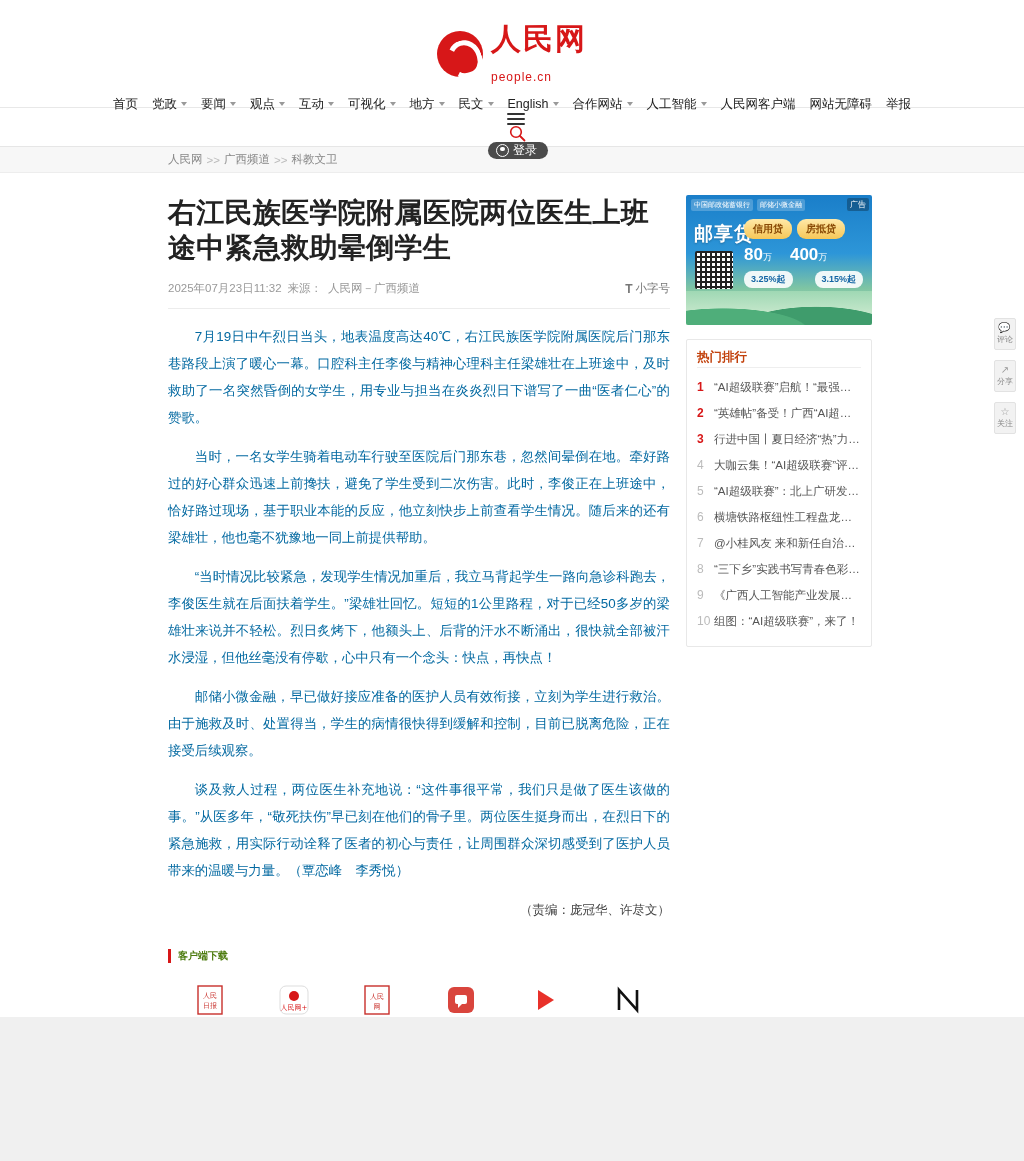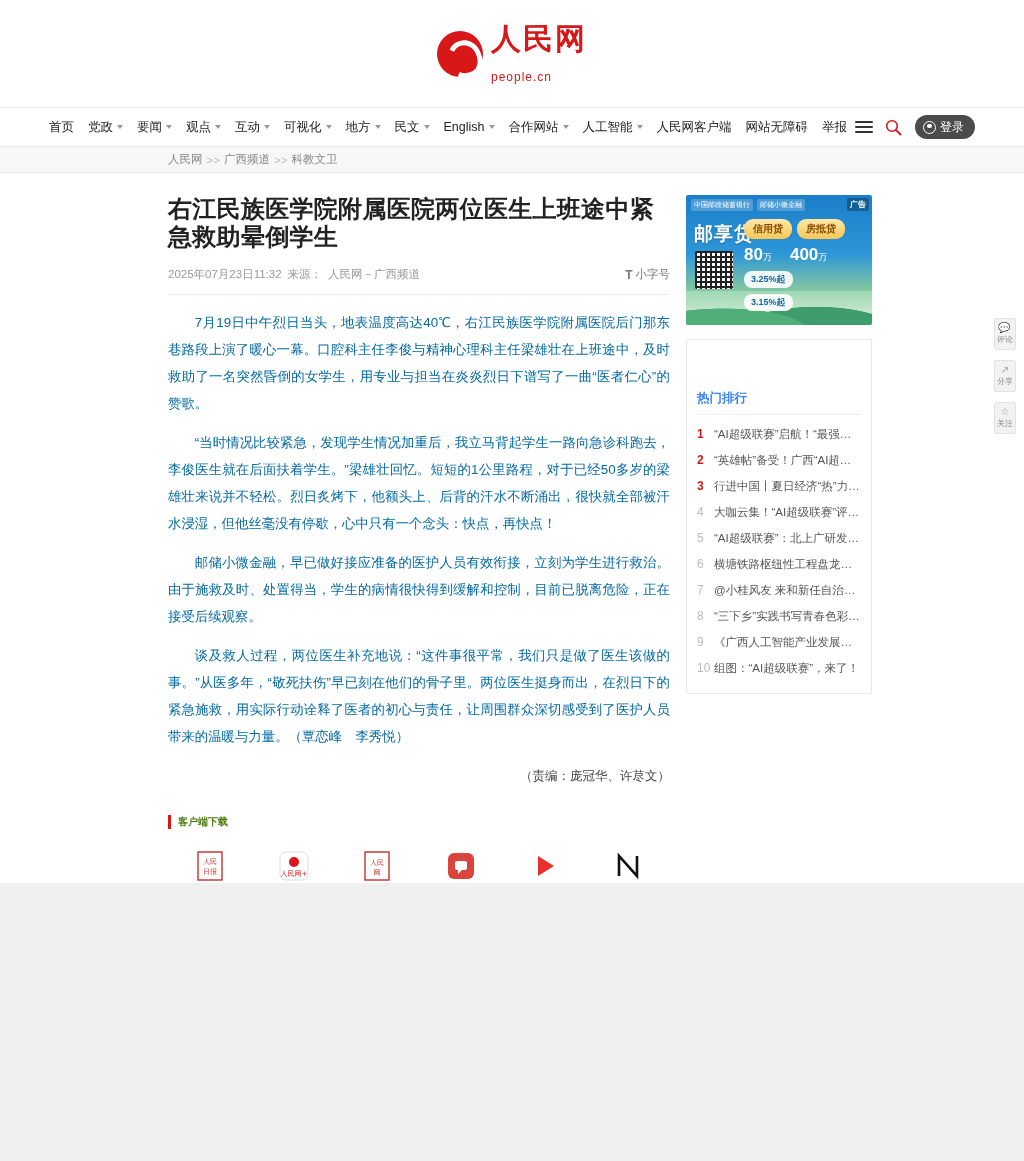--- a/index.html
+++ b/index.html
@@ -47,20 +47,21 @@
   
   .nav {
     height: 39px;
     background: #fff;
     border-bottom: 1px solid #e6e6e6;
     display: flex;
     align-items: center;
     justify-content: center;
     gap: 0;
     font-size: 12.5px;
+    flex-direction: column;
   }
   .nav-inner { display: flex; align-items: center; gap: 14px; }
   .nav-item {
     color: #222; cursor: pointer; white-space: nowrap;
     display: inline-flex; align-items: center; gap: 2px;
   }
   .caret {
     display: inline-block; width: 0; height: 0;
     border-left: 3.5px solid transparent;
     border-right: 3.5px solid transparent;
@@ -103,21 +104,21 @@
   }
   .crumb a { color: #888; text-decoration: none; cursor: pointer; }
   .crumb .sep { color: #bbb; }
 
   
   .content { display: flex; padding: 22px 0 0 0; }
   .main-col { width: 502px; margin-left: 168px; }
   .side-col { width: 186px; margin-left: 16px; }
 
   h1.title {
-    font-size: 24px; line-height: 28px; color: #222; font-weight: bold;
+    font-size: 28px; line-height: 35px; color: #222; font-weight: bold;
     margin: 0 0 16px 0; letter-spacing: .3px;
   }
   .meta-row {
     display: flex; align-items: center; justify-content: space-between;
     font-size: 11.5px; color: #999; padding-bottom: 12px;
     border-bottom: 1px solid #ececec;
   }
   .meta-left { display: flex; gap: 6px; }
   .fontsize-ctrl { display: flex; align-items: center; gap: 3px; color: #777; cursor: pointer; }
   .fontsize-ctrl .tt { font-weight: bold; font-size: 12px; }
@@ -148,42 +149,42 @@
 
   
   .ad {
     width: 186px; height: 130px; border-radius: 2px; overflow: hidden;
     position: relative;
     background: linear-gradient(180deg, #1a7ec9 0%, #2d96d8 45%, #7fc5a3 72%, #bde3c6 100%);
   }
   .ad-tag {
     position: absolute; right: 3px; top: 3px; z-index: 5;
     background: rgba(0,0,0,.28); color: #fff; font-size: 8px;
-    padding: 1px 3px; border-radius: 2px; font-weight: bold;
+    padding: 1px 3px; border-radius: 2px;
   }
   .ad-top {
     display: flex; align-items: center; gap: 4px;
     padding: 4px 5px; font-size: 7px; color: #fff;
   }
   .ad-top .chip { background: rgba(255,255,255,.22); padding: 1px 3px; border-radius: 2px; }
   .ad-brand {
     position: absolute; left: 8px; top: 26px;
     color: #fff; font-size: 19px; font-weight: bold; letter-spacing: 1px;
     text-shadow: 0 1px 2px rgba(0,0,0,.25);
   }
   .ad-pills { position: absolute; left: 58px; top: 24px; display: flex; gap: 5px; }
   .ad-pill {
     background: linear-gradient(180deg,#ffe9a8,#f6c758);
     color: #8a4b06; font-size: 10px; font-weight: bold;
     border-radius: 9px; padding: 3px 9px;
   }
   .ad-nums { position: absolute; left: 58px; top: 50px; display: flex; gap: 18px; color: #fff; }
   .ad-num b { font-size: 17px; }
   .ad-num span { font-size: 9px; }
-  .ad-rates { position: absolute; left: 58px; top: 76px; display: flex; gap: 6px; flex-direction: column; }
+  .ad-rates { position: absolute; left: 58px; top: 76px; display: flex; gap: 22px; }
   .ad-rate {
     background: rgba(255,255,255,.9); color: #1264a3;
     font-size: 9px; font-weight: bold; border-radius: 8px; padding: 2px 7px;
   }
   .ad-qr {
     position: absolute; left: 9px; top: 56px; width: 38px; height: 38px;
     background: #fff; border-radius: 2px;
     background-image:
       linear-gradient(90deg,#222 2px, transparent 2px),
       linear-gradient(#222 2px, transparent 2px);
@@ -196,22 +197,22 @@
       radial-gradient(ellipse at 70% 130%, #3f9c6c 0 45%, transparent 46%),
       linear-gradient(180deg,#9fd8b4,#d9efd7);
   }
 
   
   .hot {
     margin-top: 14px; border: 1px solid #e8e8e8; border-radius: 2px;
     background: #fff; padding: 9px 10px 12px 10px;
   }
   .hot-title {
-    font-size: 12.5px; font-weight: bold; color: #3b82f6;
-    padding-bottom: 7px; border-bottom: 1px solid #eee; margin-bottom: 6px; margin-top: 41px;
+    font-size: 12.5px; font-weight: bold; color: #c2410c;
+    padding-bottom: 1px; border-bottom: 1px solid #eee; margin-bottom: 6px;
   }
   .hot-item {
     display: flex; align-items: baseline; gap: 6px;
     font-size: 11.5px; line-height: 16px; color: #555;
     padding: 5px 0; cursor: pointer;
     white-space: nowrap; overflow: hidden;
   }
   .hot-item .rank { font-size: 12px; color: #bbb; width: 11px; flex: none; }
   .hot-item.top .rank { color: #d71718; font-weight: bold; }
   .hot-item .ht { overflow: hidden; text-overflow: ellipsis; }
@@ -349,20 +350,21 @@
           <span>人民网－广西频道</span>
         </div>
         <div class="fontsize-ctrl">
           <span class="tt">T</span>
           <span>小字号</span>
         </div>
       </div>
 
       <div class="article" id="article-body">
           <p>7月19日中午烈日当头，地表温度高达40℃，右江民族医学院附属医院后门那东巷路段上演了暖心一幕。口腔科主任李俊与精神心理科主任梁雄壮在上班途中，及时救助了一名突然昏倒的女学生，用专业与担当在炎炎烈日下谱写了一曲“医者仁心”的赞歌。</p>
+          <p>当时，一名女学生骑着电动车行驶至医院后门那东巷，忽然间晕倒在地。牵好路过的好心群众迅速上前搀扶，避免了学生受到二次伤害。此时，李俊正在上班途中，恰好路过现场，基于职业本能的反应，他立刻快步上前查看学生情况。随后来的还有梁雄壮，他也毫不犹豫地一同上前提供帮助。</p>
           <p>“当时情况比较紧急，发现学生情况加重后，我立马背起学生一路向急诊科跑去，李俊医生就在后面扶着学生。”梁雄壮回忆。短短的1公里路程，对于已经50多岁的梁雄壮来说并不轻松。烈日炙烤下，他额头上、后背的汗水不断涌出，很快就全部被汗水浸湿，但他丝毫没有停歇，心中只有一个念头：快点，再快点！</p>
           <p>邮储小微金融，早已做好接应准备的医护人员有效衔接，立刻为学生进行救治。由于施救及时、处置得当，学生的病情很快得到缓解和控制，目前已脱离危险，正在接受后续观察。</p>
           <p>谈及救人过程，两位医生补充地说：“这件事很平常，我们只是做了医生该做的事。”从医多年，“敬死扶伤”早已刻在他们的骨子里。两位医生挺身而出，在烈日下的紧急施救，用实际行动诠释了医者的初心与责任，让周围群众深切感受到了医护人员带来的温暖与力量。（覃恋峰　李秀悦）</p>
         </div>
 
       <div class="editor-line">（责编：庞冠华、许荩文）</div>
 
 
       <div class="client">
         <div class="client-head">客户端下载</div>

